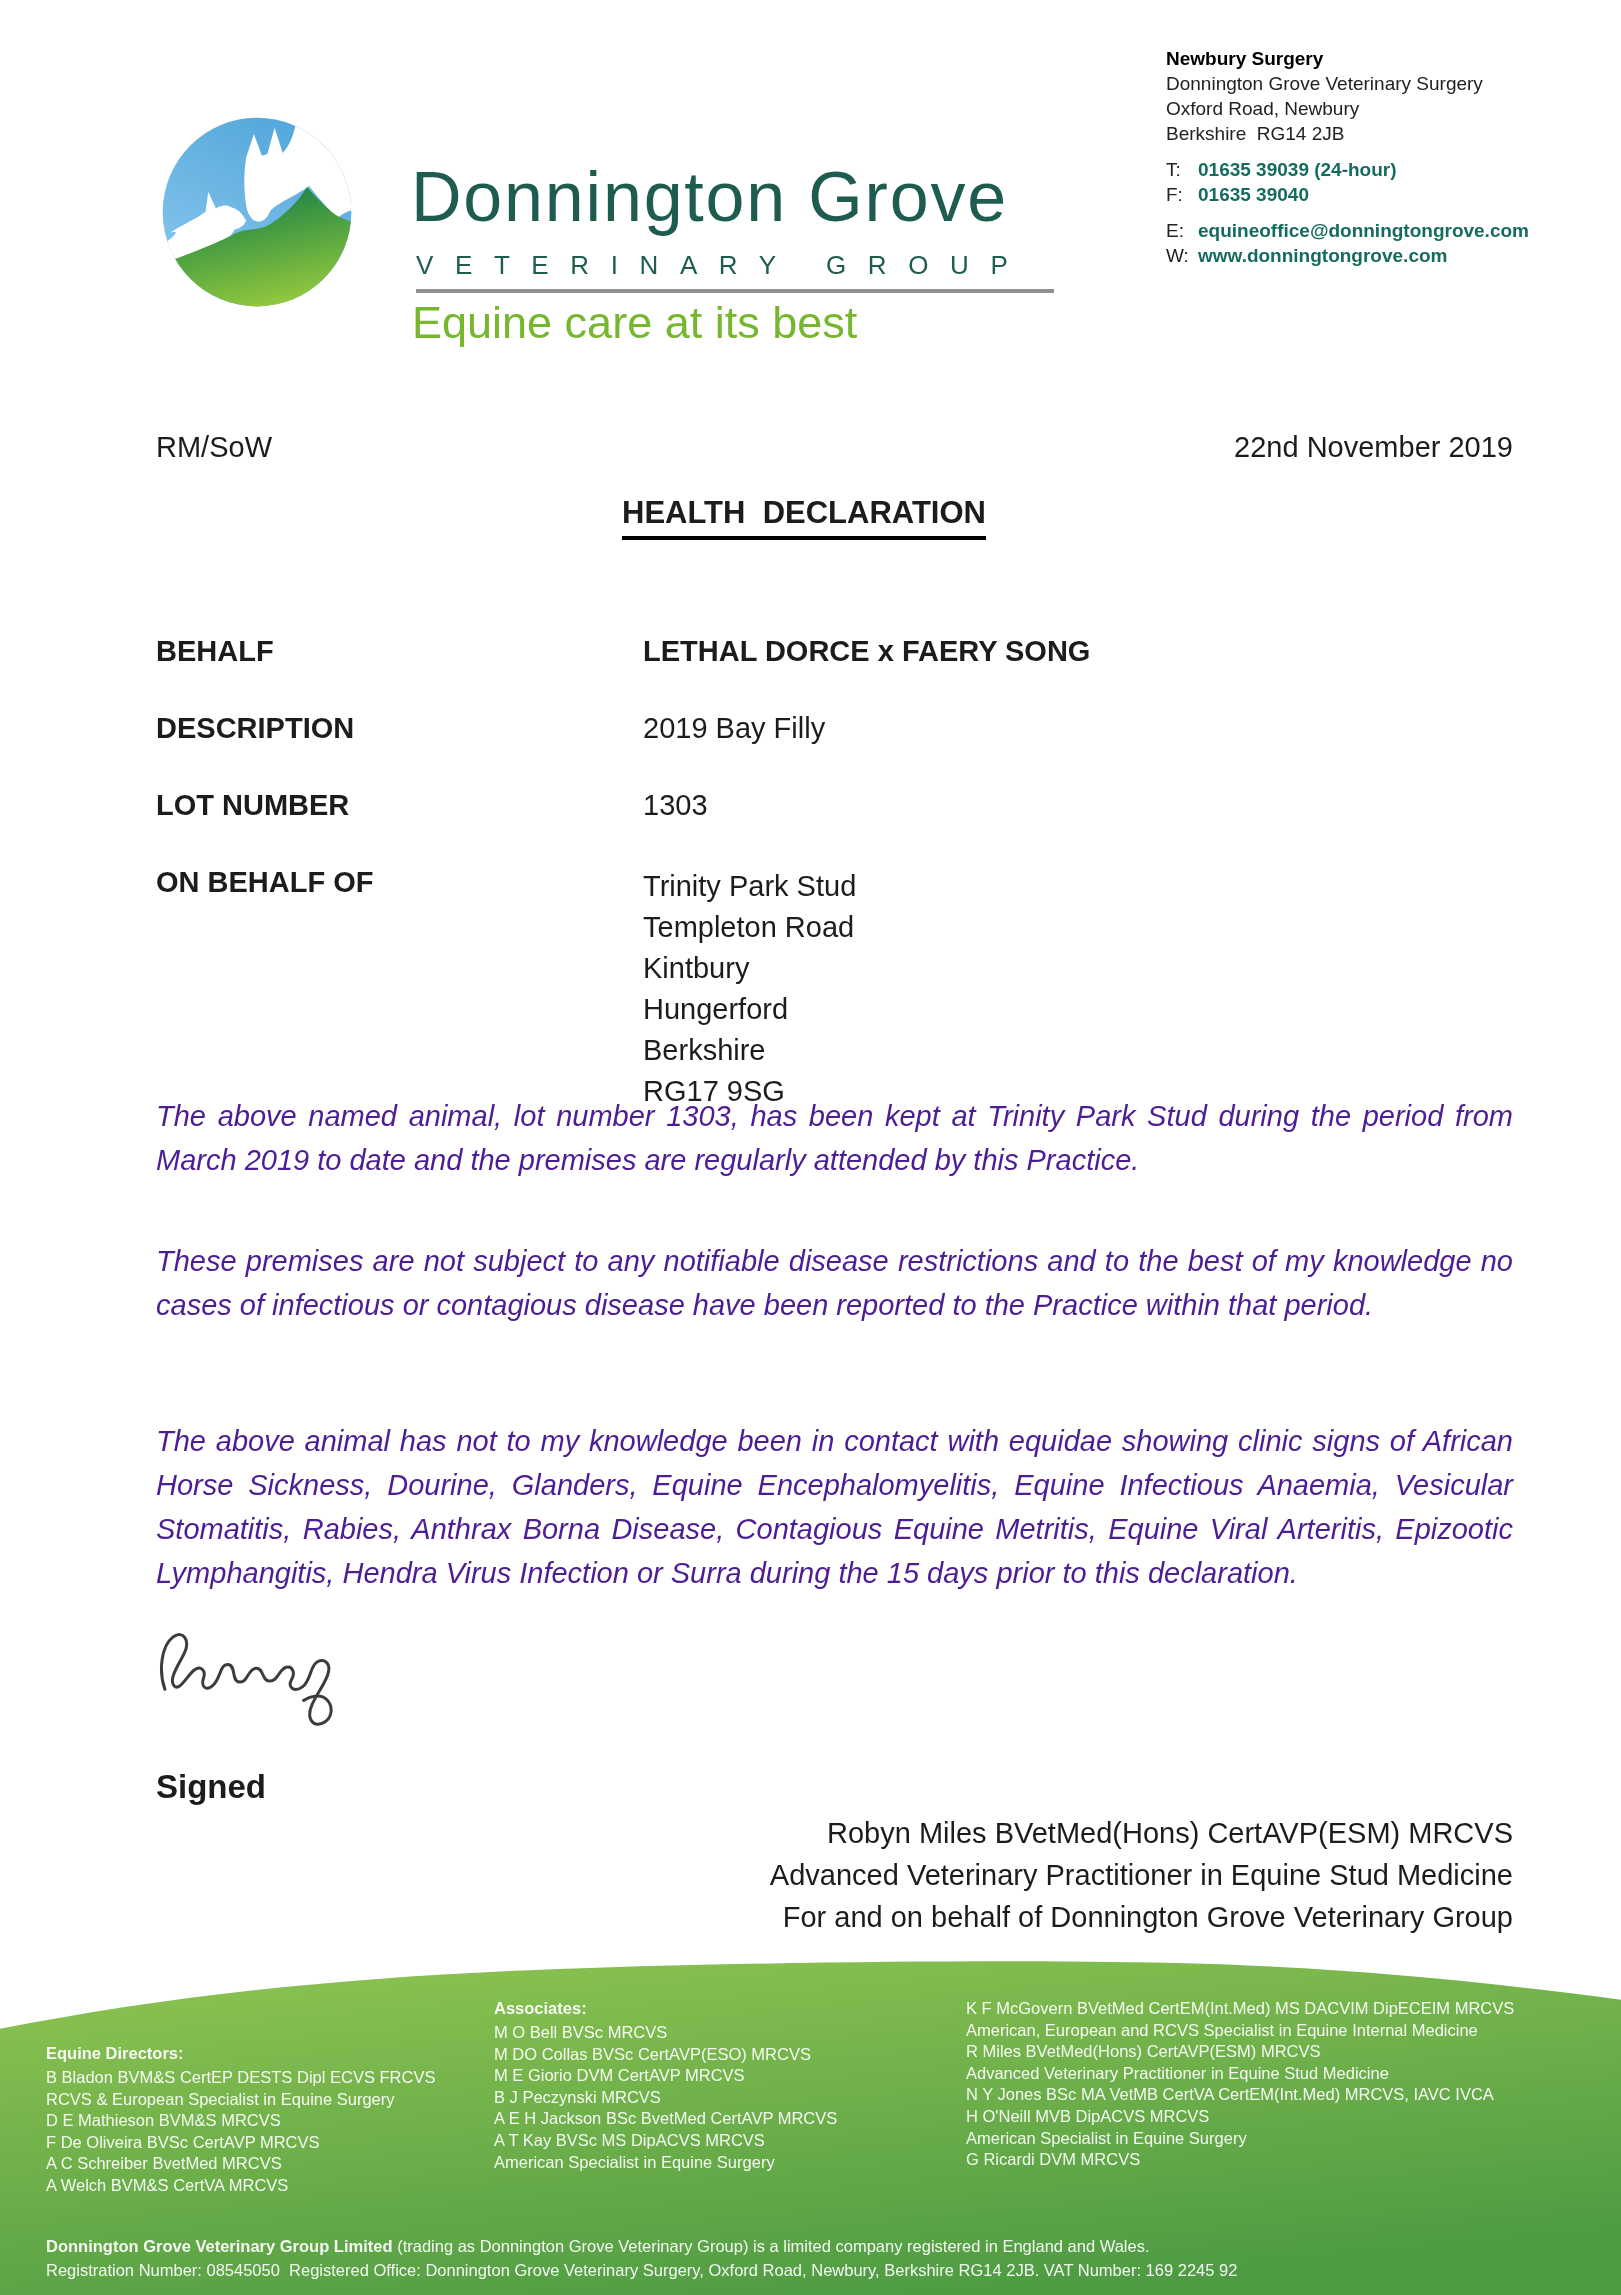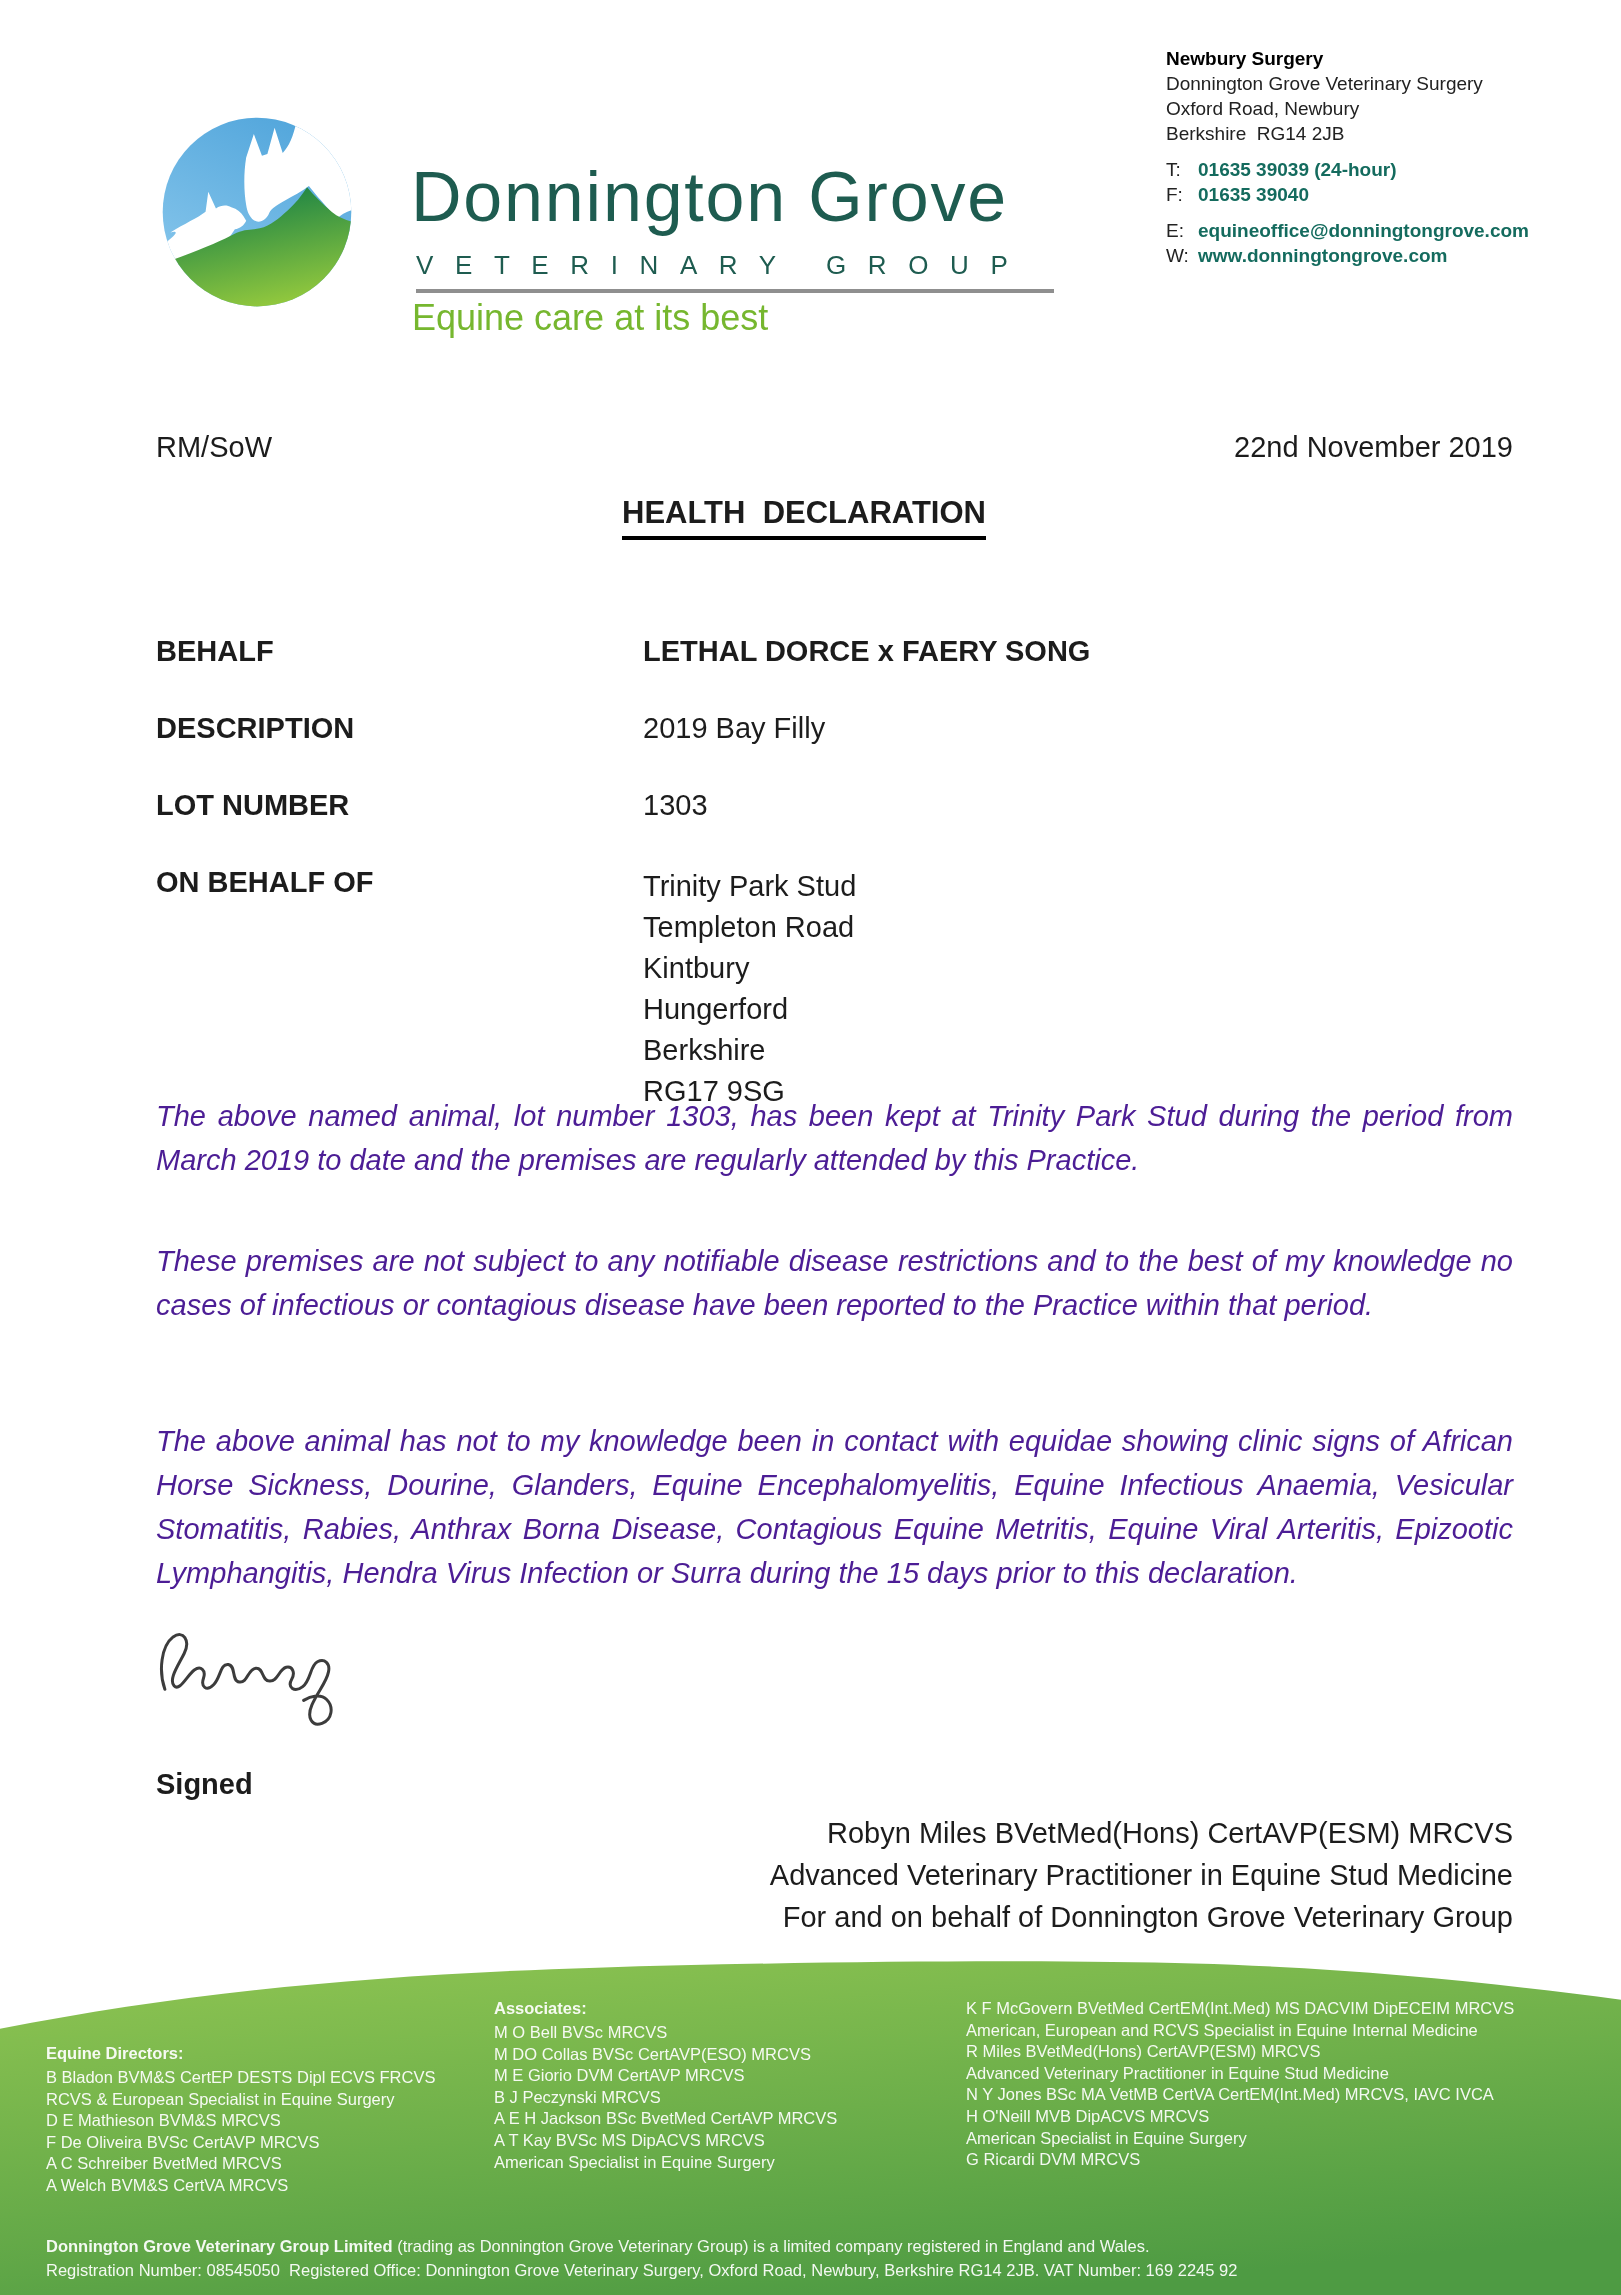--- a/index.html
+++ b/index.html
@@ -14,21 +14,21 @@
   .contact .heading{font-weight:bold; color:#000000;}
   .contact .grp{margin-top:11px;}
   .contact .lbl{display:inline-block; width:32px; color:#222;}
   .contact .val{font-weight:bold; color:#146B5E;}
   .pre{white-space:pre;}
 
   
   .logo-name{left:411px; top:159px; font-size:70px; line-height:1.1; letter-spacing:1.8px; color:#1E5C50;}
   .logo-sub{left:416px; top:250px; font-size:26px; letter-spacing:21.6px; color:#1E5C50;}
   .logo-rule{left:416px; top:289px; width:638px; height:4.1px; background:#8F8F8F;}
-  .logo-tagline{left:412px; top:297px; font-size:36px; color:#76B72F;}
+  .logo-tagline{left:412px; top:297px; font-size:45px; color:#76B72F;}
 
   
   .meta{left:156px; top:431px; width:1357px; font-size:29px;}
   .meta .ref{float:left;}
   .meta .date{float:right;}
   .title-row{left:0; top:495px; width:1608px; text-align:center;}
   .title-row span{display:inline-block; font-size:31px; font-weight:bold; white-space:pre;
                   border-bottom:4.6px solid #000; padding-bottom:4.6px;}
 
   
@@ -37,21 +37,21 @@
   .r1{top:635px;} .r2{top:712px;} .r3{top:789px;} .r4{top:866px;}
   .addr{line-height:41px;}
   .bold{font-weight:bold;}
 
   
   .para{left:156px; width:1357px; font-size:29px; line-height:44px; text-align:justify; color:#4c1d95;font-style:italic;}
   .p1{top:1094px;} .p2{top:1239px;} .p3{top:1419px;}
 
   
   .sig-svg{left:152px; top:1602px;}
-  .signed{left:156px; top:1768px; font-size:29px; font-weight:bold;}
+  .signed{left:156px; top:1768px; font-size:33px; font-weight:bold;}
   .sign-block{left:551px; top:1768px; width:962px; font-size:29px; line-height:42px; text-align:right;margin-top:44px;}
 
   
   .footer-svg{left:0; top:1901px;}
   .fcol{color:rgba(255,255,255,0.93); font-size:16.5px; line-height:21.6px;}
   .fhead{font-weight:bold;}
   .c1{left:46px; width:459px;}
   .c2{left:494px; width:473px;}
   .c3{left:966px; width:652px;}
   .c1h{top:2043px;} .c1i{top:2067px;}

